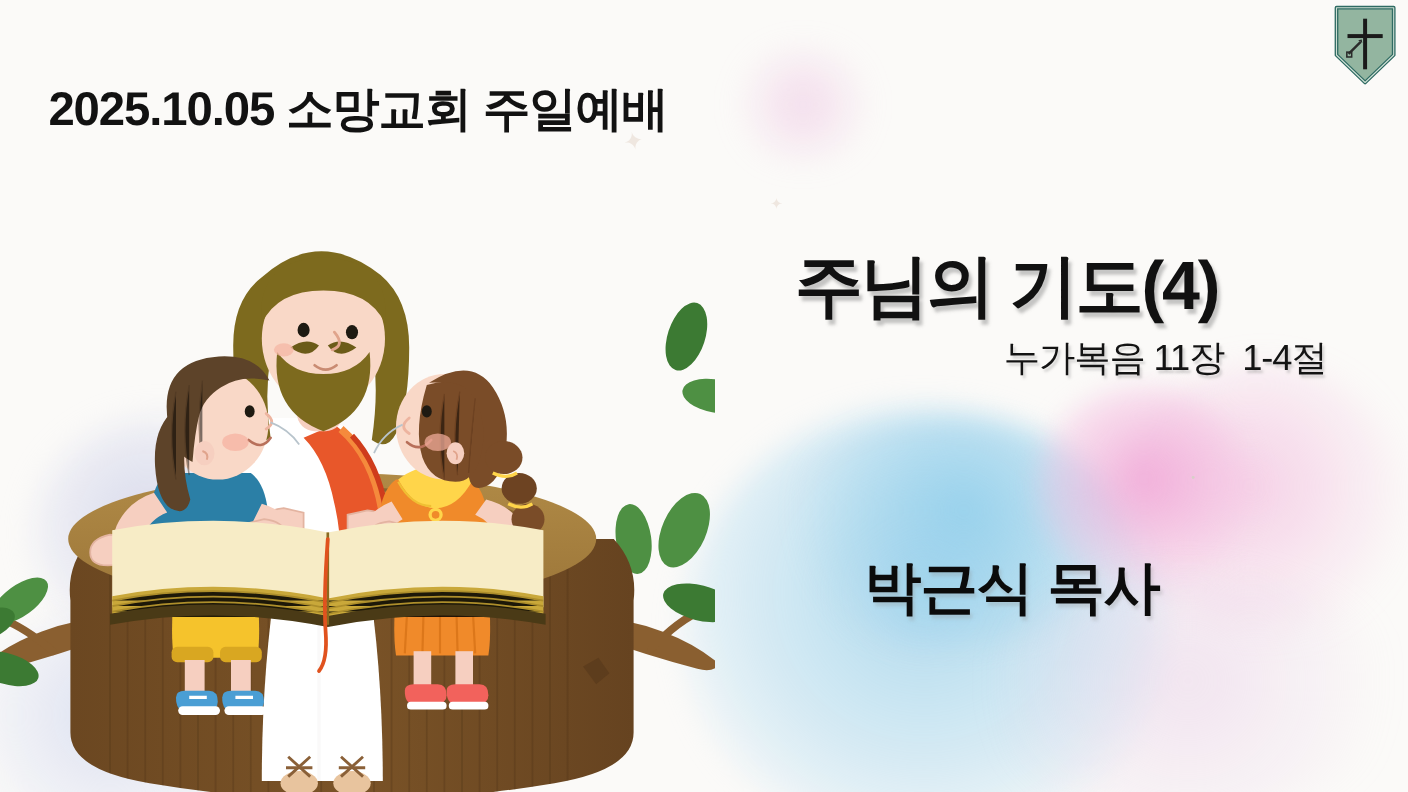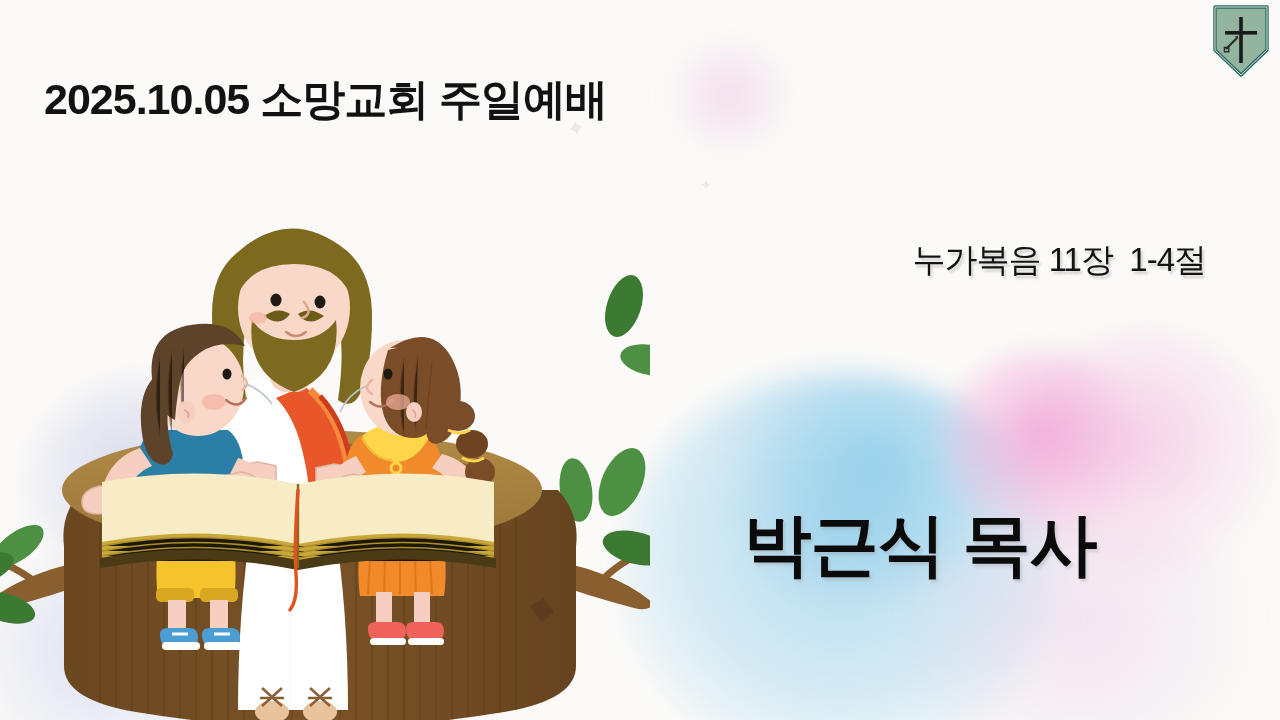--- a/index.html
+++ b/index.html
@@ -112,21 +112,21 @@
   #sermon-scripture {
     margin-top:10px; padding-right:24px;
     font-size:33px; font-weight:normal; color:#131313;
     letter-spacing:-1px; text-align:right;
     text-shadow:2px 3px 2.5px rgba(130,130,130,.35);
     white-space:pre;
   }
   #preacher-name {
     position:absolute; left:600px; top:500px; width:640px;
     text-align:center;
-    font-size:68px; font-weight:bold; color:#0b0b0b;
+    font-size:52px; font-weight:bold; color:#0b0b0b;
     letter-spacing:-1px; white-space:nowrap;
     text-shadow:2px 3px 3px rgba(140,140,140,.28);
   }
 
   
   #illustration {
     position:absolute; left:-10px; top:190px;
     width:660px; height:540px;
   }
 </style>
@@ -158,20 +158,21 @@
       <path d="M3 3 H55 V46 L29 71 L3 46 Z" fill="none" stroke="#cfe0d4" stroke-width="1" stroke-linejoin="round" transform="translate(0,0) scale(1)"></path>
       <rect x="27.2" y="13" width="3.6" height="46" fill="#1a1a1a"></rect>
       <rect x="13" y="27" width="32" height="3.6" fill="#1a1a1a"></rect>
       <path d="M14 45 L25 34" stroke="#2a2a2a" stroke-width="2.2" fill="none"></path>
       <path d="M25 34 l-2.4 -1.4 l3.4 -0.6 l0.4 3.2 z" fill="#2a2a2a"></path>
       <rect x="12.4" y="43.4" width="4.4" height="4.4" fill="none" stroke="#2a2a2a" stroke-width="1.4"></rect>
     </svg>
   </div>
 
   <div id="sermon-block">
+    <div id="sermon-title">주님의 기도(4)</div>
     <div id="sermon-scripture">누가복음 11장  1-4절</div>
   </div>
   <div id="preacher-name">박근식 목사</div>
 
   <svg id="illustration" viewBox="0 0 660 540">
     <defs>
       <linearGradient id="stumpTopG" x1="0" y1="0" x2="0" y2="1">
         <stop offset="0" stop-color="#b08a46"></stop>
         <stop offset="1" stop-color="#9c7639"></stop>
       </linearGradient>

